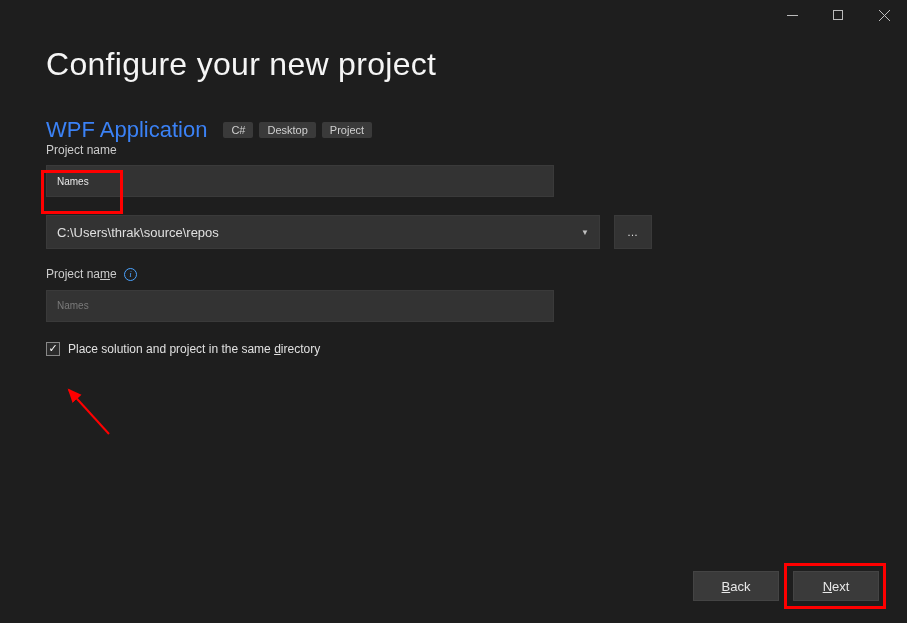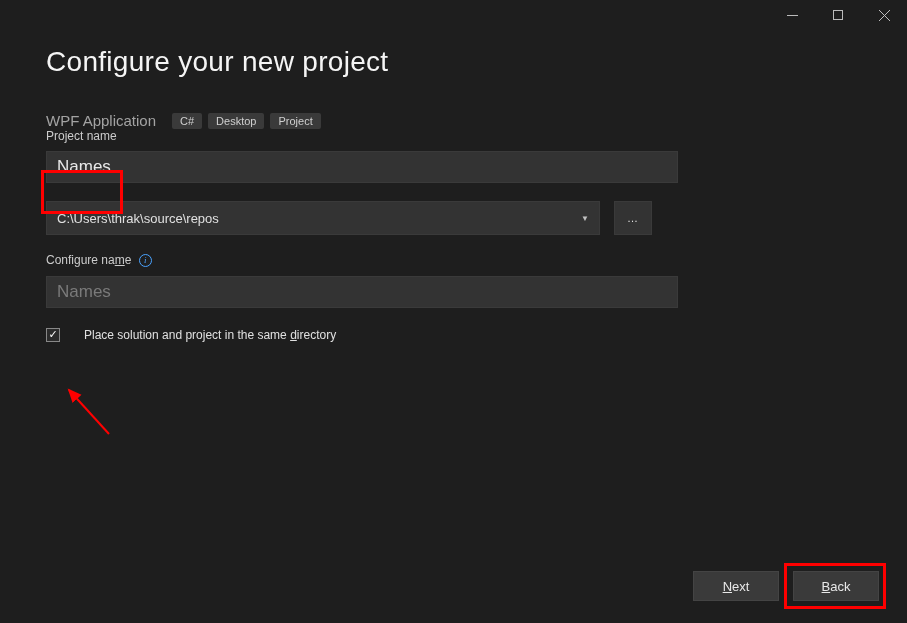--- a/index.html
+++ b/index.html
@@ -21,35 +21,35 @@
     .titlebar-btn {
       width: 46px; height: 30px;
       display: flex; align-items: center; justify-content: center;
       cursor: pointer;
     }
     .titlebar-btn svg { stroke: #bbb; fill: none; }
     .container {
       padding: 46px 46px 0 46px;
     }
     h1 {
-      font-size: 28px;
+      font-size: 32px;
       font-weight: 400;
       color: #f5f5f5;
       letter-spacing: 0.3px;
     }
     .subheader {
       margin-top: 34px;
       display: flex;
       align-items: center;
       gap: 12px;
     }
     .template-name {
-      font-size: 15px;
+      font-size: 22px;
       font-weight: 400;
-      color: #a3a3a3;
+      color: #3b82f6;
     }
     .tag {
       background: #3a3a3a;
       color: #d0d0d0;
       font-size: 11px;
       padding: 2px 8px;
       border-radius: 2px;
     }
     .tags {
       display: flex;
@@ -74,26 +74,26 @@
       border-radius: 50%;
       color: #4aa3ff;
       font-size: 9px;
       font-style: italic;
       font-family: Georgia, serif;
       margin-left: 4px;
       position: relative;
       top: -1px;
     }
     .text-input {
-      width: 632px;
+      width: 508px;
       height: 32px;
       background: #333333;
       border: 1px solid #3a3a3a;
       color: #e8e8e8;
-      font-size: 17px;
+      font-size: 10px;
       padding: 0 10px;
       outline: none;
     }
     .text-input::placeholder { color: #7a7a7a; }
     .text-input[readonly] { color: #7a7a7a; }
     .loc-row { display: flex; align-items: center; gap: 14px; }
     .loc-select {
       width: 554px;
       height: 34px;
       background: #333333;
@@ -116,21 +116,21 @@
       color: #e0e0e0;
       font-size: 11px;
       display: flex; align-items: center; justify-content: center;
       cursor: pointer;
       letter-spacing: 1px;
     }
     .checkbox-row {
       margin-top: 20px;
       display: flex;
       align-items: center;
-      gap: 24px;
+      gap: 8px;
     }
     .checkbox {
       width: 14px; height: 14px;
       border: 1px solid #888;
       background: #2b2b2b;
       display: inline-flex;
       align-items: center;
       justify-content: center;
       cursor: pointer;
     }
@@ -227,36 +227,36 @@
     <div class="loc-row">
       <div class="loc-select">
         <span>C:\Users\thrak\source\repos</span>
         <span class="caret">▼</span>
       </div>
       <div class="browse-btn">…</div>
     </div>
   </div>
 
   <div class="field-group tight">
-    <span class="label"><span>Configure na</span><span class="under">m</span><span>e</span>&nbsp;<span class="info">i</span></span>
+    <span class="label"><span>Project na</span><span class="under">m</span><span>e</span>&nbsp;<span class="info">i</span></span>
     <input class="text-input" type="text" readonly="" placeholder="Names" style="">
   </div>
 
   <div class="checkbox-row">
     <span class="checkbox checked"></span>
     <span class="checkbox-label"><span>Place solution and project in the same </span><span class="under">d</span><span>irectory</span></span>
   </div>
 </div>
 
 <div class="footer">
   <div class="btn">
-      <span><span class="under">N</span><span>ext</span></span>
+      <span><span class="under">B</span><span>ack</span></span>
     </div>
   <div class="btn">
-      <span><span class="under">B</span><span>ack</span></span>
+      <span><span class="under">N</span><span>ext</span></span>
     </div>
 </div>
 
 <div class="anno-box-1"></div>
 <div class="anno-box-2"></div>
 <svg class="anno-arrow" width="60" height="60">
   <defs>
     <marker id="ah" markerWidth="8" markerHeight="8" refX="6" refY="3" orient="auto">
       <path d="M0,0 L7,3 L0,6 Z" fill="#f00"></path>
     </marker>

